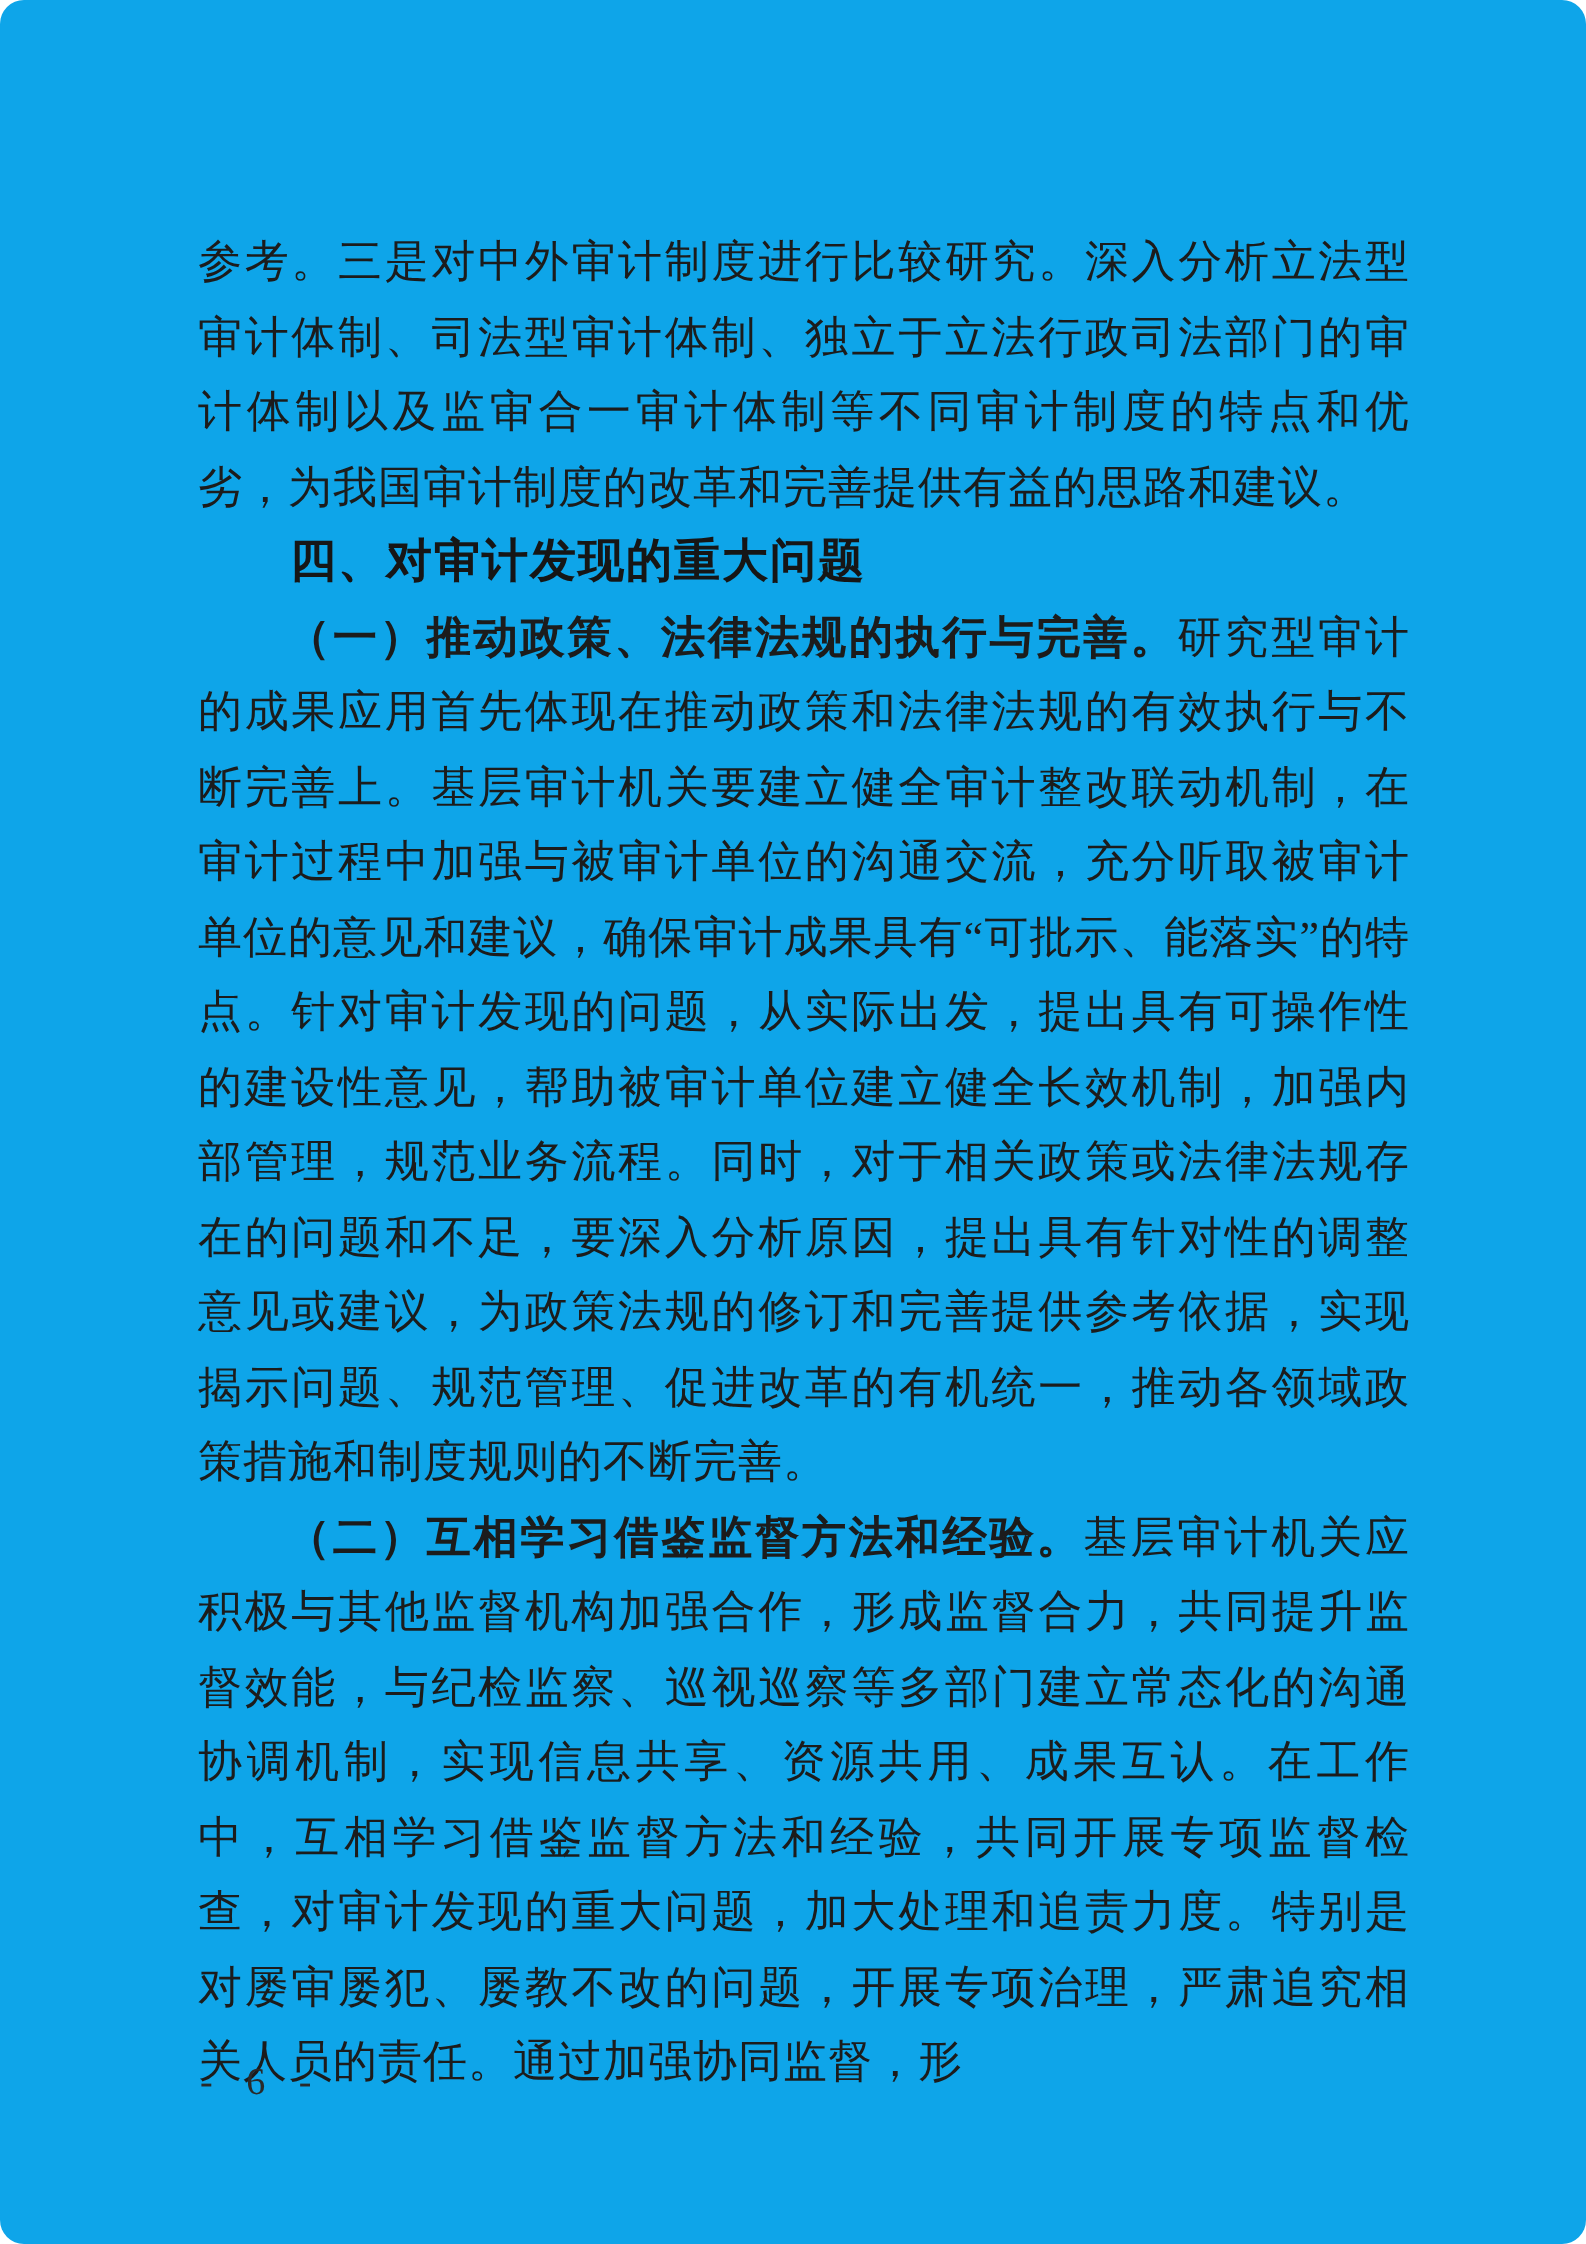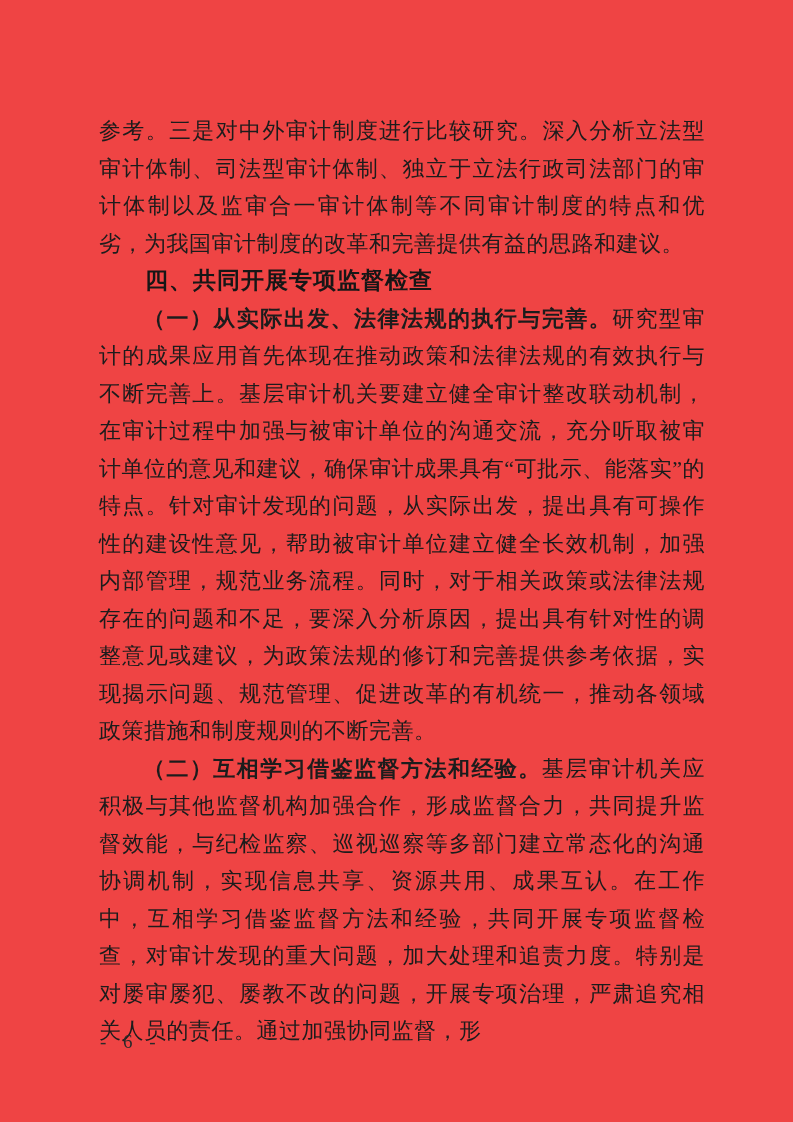--- a/index.html
+++ b/index.html
@@ -10,21 +10,22 @@
     position: relative;
     font-family: "Liberation Serif", "DejaVu Serif", serif;
     color: #1c1c1c;
     overflow: hidden;
   }
   .page {
     position: absolute;
     left: 0; top: 0;
     width: 793px;
     height: 1122px;
-    background: #ef4444;
+    background: #0ea5e9;
+    border-radius: 12px;
   }
   .text-block {
     position: absolute;
     left: 99px;
     top: 112px;
     width: 606px;
   }
   .body-para {
     font-size: 22px;
     line-height: 37.5px;
@@ -61,22 +62,22 @@
   }
 </style>
 </head>
 <body>
 
 <div class="page">
   <div class="text-block">
 
     <p class="body-para no-indent">参考。三是对中外审计制度进行比较研究。深入分析立法型审计体制、司法型审计体制、独立于立法行政司法部门的审计体制以及监审合一审计体制等不同审计制度的特点和优劣，为我国审计制度的改革和完善提供有益的思路和建议。</p>
 
-    <h2 class="heading">四、共同开展专项监督检查</h2>
+    <h2 class="heading">四、对审计发现的重大问题</h2>
 
-    <p class="body-para"><span class="lead">（一）从实际出发、法律法规的执行与完善。</span><span>研究型审计的成果应用首先体现在推动政策和法律法规的有效执行与不断完善上。基层审计机关要建立健全审计整改联动机制，在审计过程中加强与被审计单位的沟通交流，充分听取被审计单位的意见和建议，确保审计成果具有“可批示、能落实”的特点。针对审计发现的问题，从实际出发，提出具有可操作性的建设性意见，帮助被审计单位建立健全长效机制，加强内部管理，规范业务流程。同时，对于相关政策或法律法规存在的问题和不足，要深入分析原因，提出具有针对性的调整意见或建议，为政策法规的修订和完善提供参考依据，实现揭示问题、规范管理、促进改革的有机统一，推动各领域政策措施和制度规则的不断完善。</span></p>
+    <p class="body-para"><span class="lead">（一）推动政策、法律法规的执行与完善。</span><span>研究型审计的成果应用首先体现在推动政策和法律法规的有效执行与不断完善上。基层审计机关要建立健全审计整改联动机制，在审计过程中加强与被审计单位的沟通交流，充分听取被审计单位的意见和建议，确保审计成果具有“可批示、能落实”的特点。针对审计发现的问题，从实际出发，提出具有可操作性的建设性意见，帮助被审计单位建立健全长效机制，加强内部管理，规范业务流程。同时，对于相关政策或法律法规存在的问题和不足，要深入分析原因，提出具有针对性的调整意见或建议，为政策法规的修订和完善提供参考依据，实现揭示问题、规范管理、促进改革的有机统一，推动各领域政策措施和制度规则的不断完善。</span></p>
 
     <p class="body-para"><span class="lead">（二）互相学习借鉴监督方法和经验。</span><span>基层审计机关应积极与其他监督机构加强合作，形成监督合力，共同提升监督效能，与纪检监察、巡视巡察等多部门建立常态化的沟通协调机制，实现信息共享、资源共用、成果互认。在工作中，互相学习借鉴监督方法和经验，共同开展专项监督检查，对审计发现的重大问题，加大处理和追责力度。特别是对屡审屡犯、屡教不改的问题，开展专项治理，严肃追究相关人员的责任。通过加强协同监督，形</span></p>
 
   </div>
 
   <div class="page-number">- 6 -</div>
 </div>
 
 </body></html>

